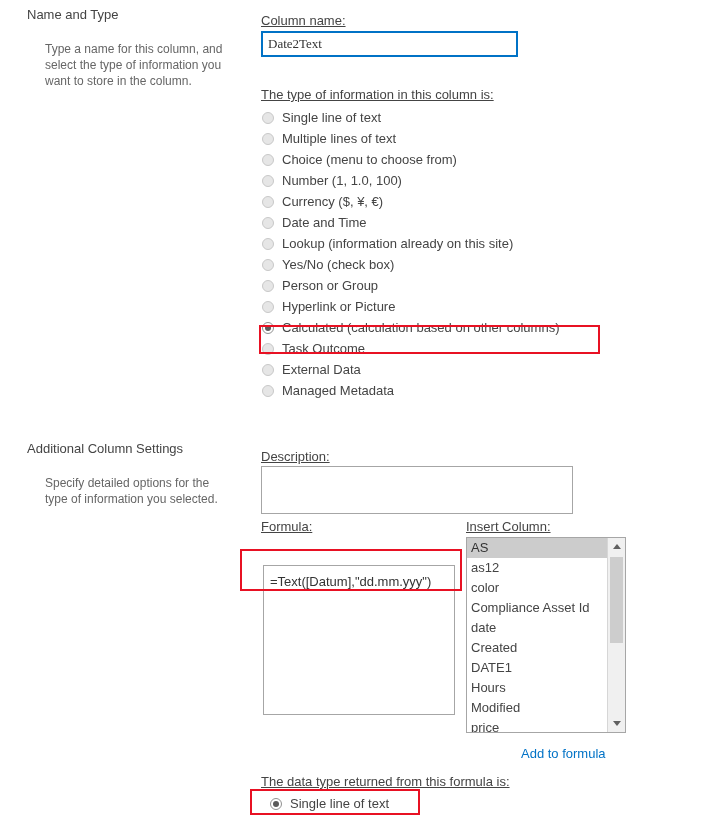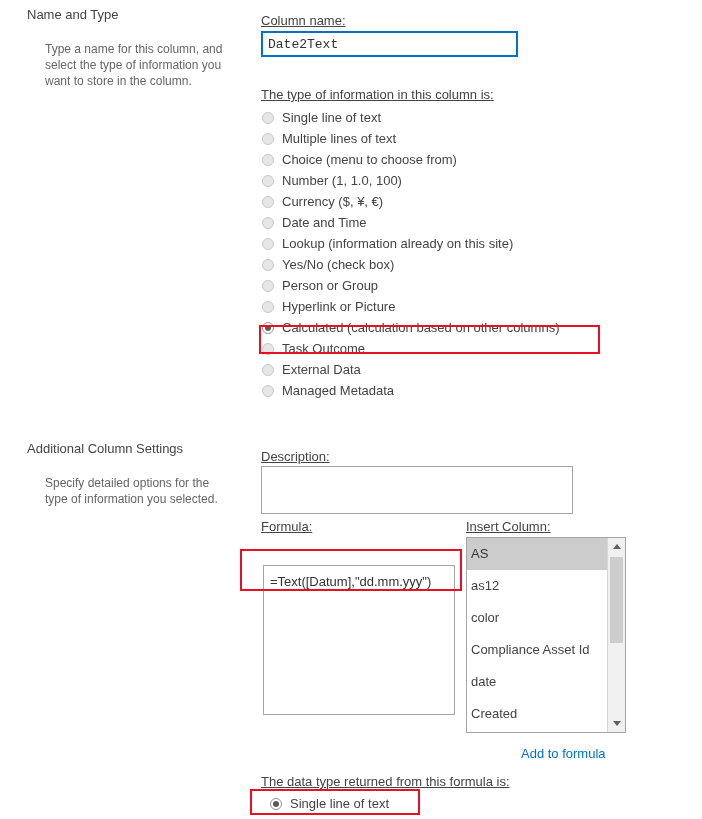--- a/index.html
+++ b/index.html
@@ -44,21 +44,21 @@
   }
 
   .text-input {
     box-sizing: border-box;
     width: 257px;
     height: 26px;
     border: 1px solid #0072c6;
     outline: 1px solid #0072c6;
     outline-offset: -2px;
     background: #ffffff;
-    font-family: Liberation Mono, monospace;
+    font-family: Liberation Serif, serif;
     font-size: 13px;
     color: #333333;
     padding: 2px 6px;
     line-height: 20px;
   }
 
   
   .radio-list {
     position: absolute;
     left: 262px;
@@ -157,21 +157,21 @@
     overflow: hidden;
     padding: 0;
     margin: 0;
     list-style: none;
   }
   .listbox-items li {
     font-size: 13px;
     color: #444444;
     line-height: 20px;
     height: 20px;
-    padding: 6px 4px;
+    padding: 0 4px;
     white-space: nowrap;
     overflow: hidden;
   }
   .listbox-items li.selected {
     background: #cccccc;
     color: #333333;
   }
 
   
   .sbar {
@@ -319,20 +319,21 @@
     <ul class="listbox-items">
       <li class="selected">AS</li>
       <li>as12</li>
       <li>color</li>
       <li>Compliance Asset Id</li>
       <li>date</li>
       <li>Created</li>
       <li>DATE1</li>
       <li>Hours</li>
       <li>Modified</li>
+      <li>price</li>
     </ul>
     <div class="sbar">
       <div class="sbar-arrow up">
         <span class="tri up"></span>
       </div>
       <div class="sbar-thumb"></div>
       <div class="sbar-arrow down">
         <span class="tri down"></span>
       </div>
     </div>

